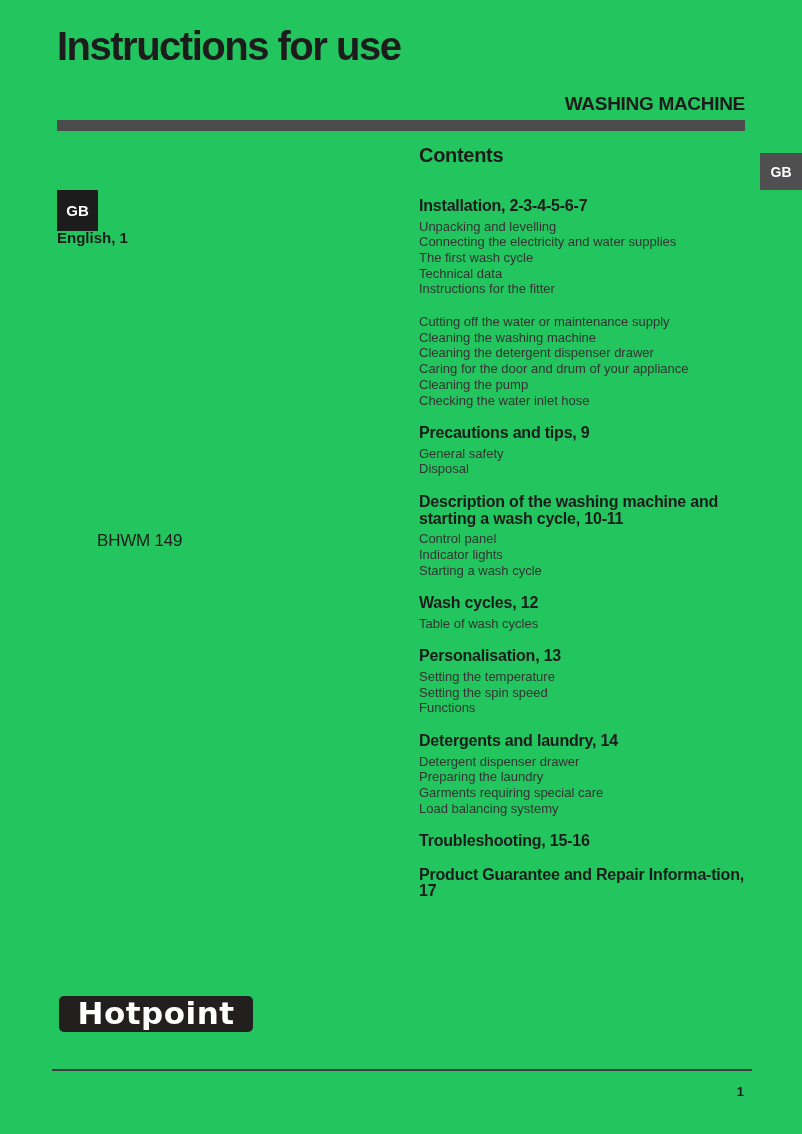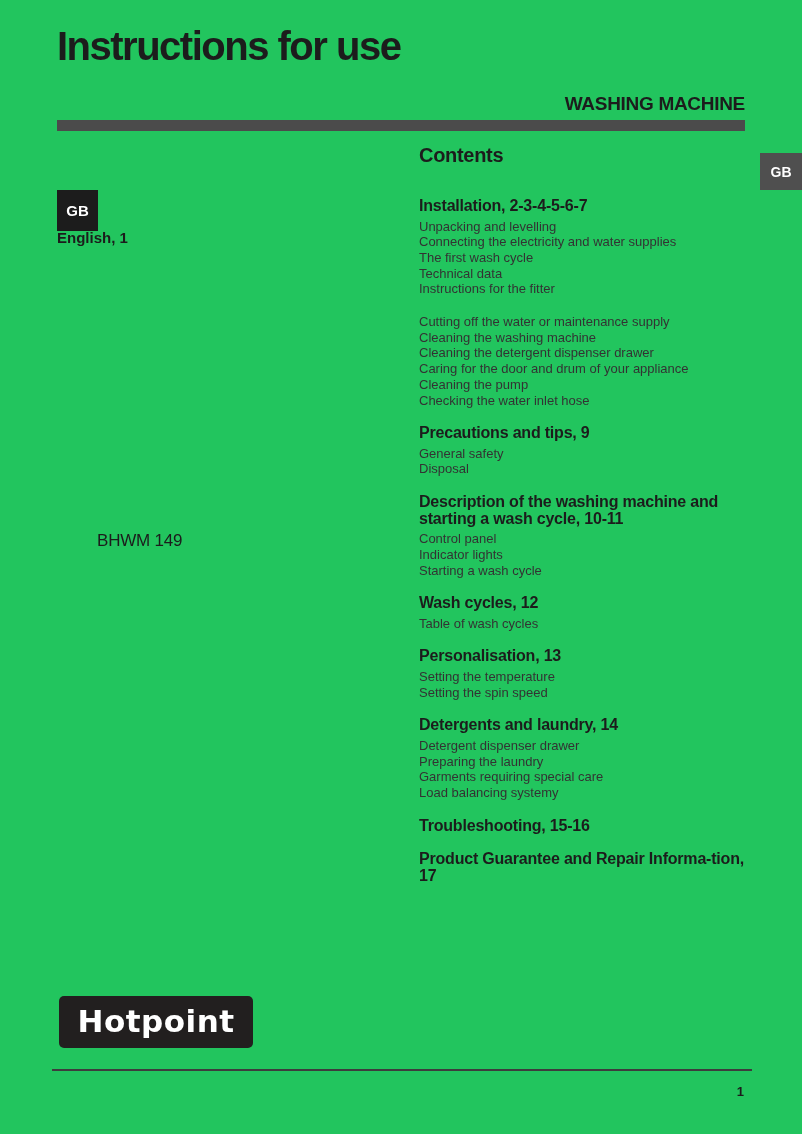--- a/index.html
+++ b/index.html
@@ -111,21 +111,21 @@
   .toc-item {
     font-size: 13px;
     line-height: 15.7px;
     color: #333333;
   }
   .brand-logo {
     position: absolute;
     left: 59px;
     top: 996px;
     width: 194px;
-    height: 52px;
+    height: 36px;
     background: #221f1f;
     border-radius: 5px;
     color: #ffffff;
     font-family: "DejaVu Sans", sans-serif;
     font-size: 31px;
     font-weight: bold;
     letter-spacing: 0.5px;
     display: flex;
     align-items: center;
     justify-content: center;
@@ -198,20 +198,21 @@
           <div class="toc-item">Starting a wash cycle</div>
         </div>
         <div class="toc-section">
           <div class="toc-heading">Wash cycles, 12</div>
           <div class="toc-item">Table of wash cycles</div>
         </div>
         <div class="toc-section">
           <div class="toc-heading">Personalisation, 13</div>
           <div class="toc-item">Setting the temperature</div>
           <div class="toc-item">Setting the spin speed</div>
+          <div class="toc-item">Functions</div>
         </div>
         <div class="toc-section">
           <div class="toc-heading">Detergents and laundry, 14</div>
           <div class="toc-item">Detergent dispenser drawer</div>
           <div class="toc-item">Preparing the laundry</div>
           <div class="toc-item">Garments requiring special care</div>
           <div class="toc-item">Load balancing systemy</div>
         </div>
         <div class="toc-section">
           <div class="toc-heading">Troubleshooting, 15-16</div>

